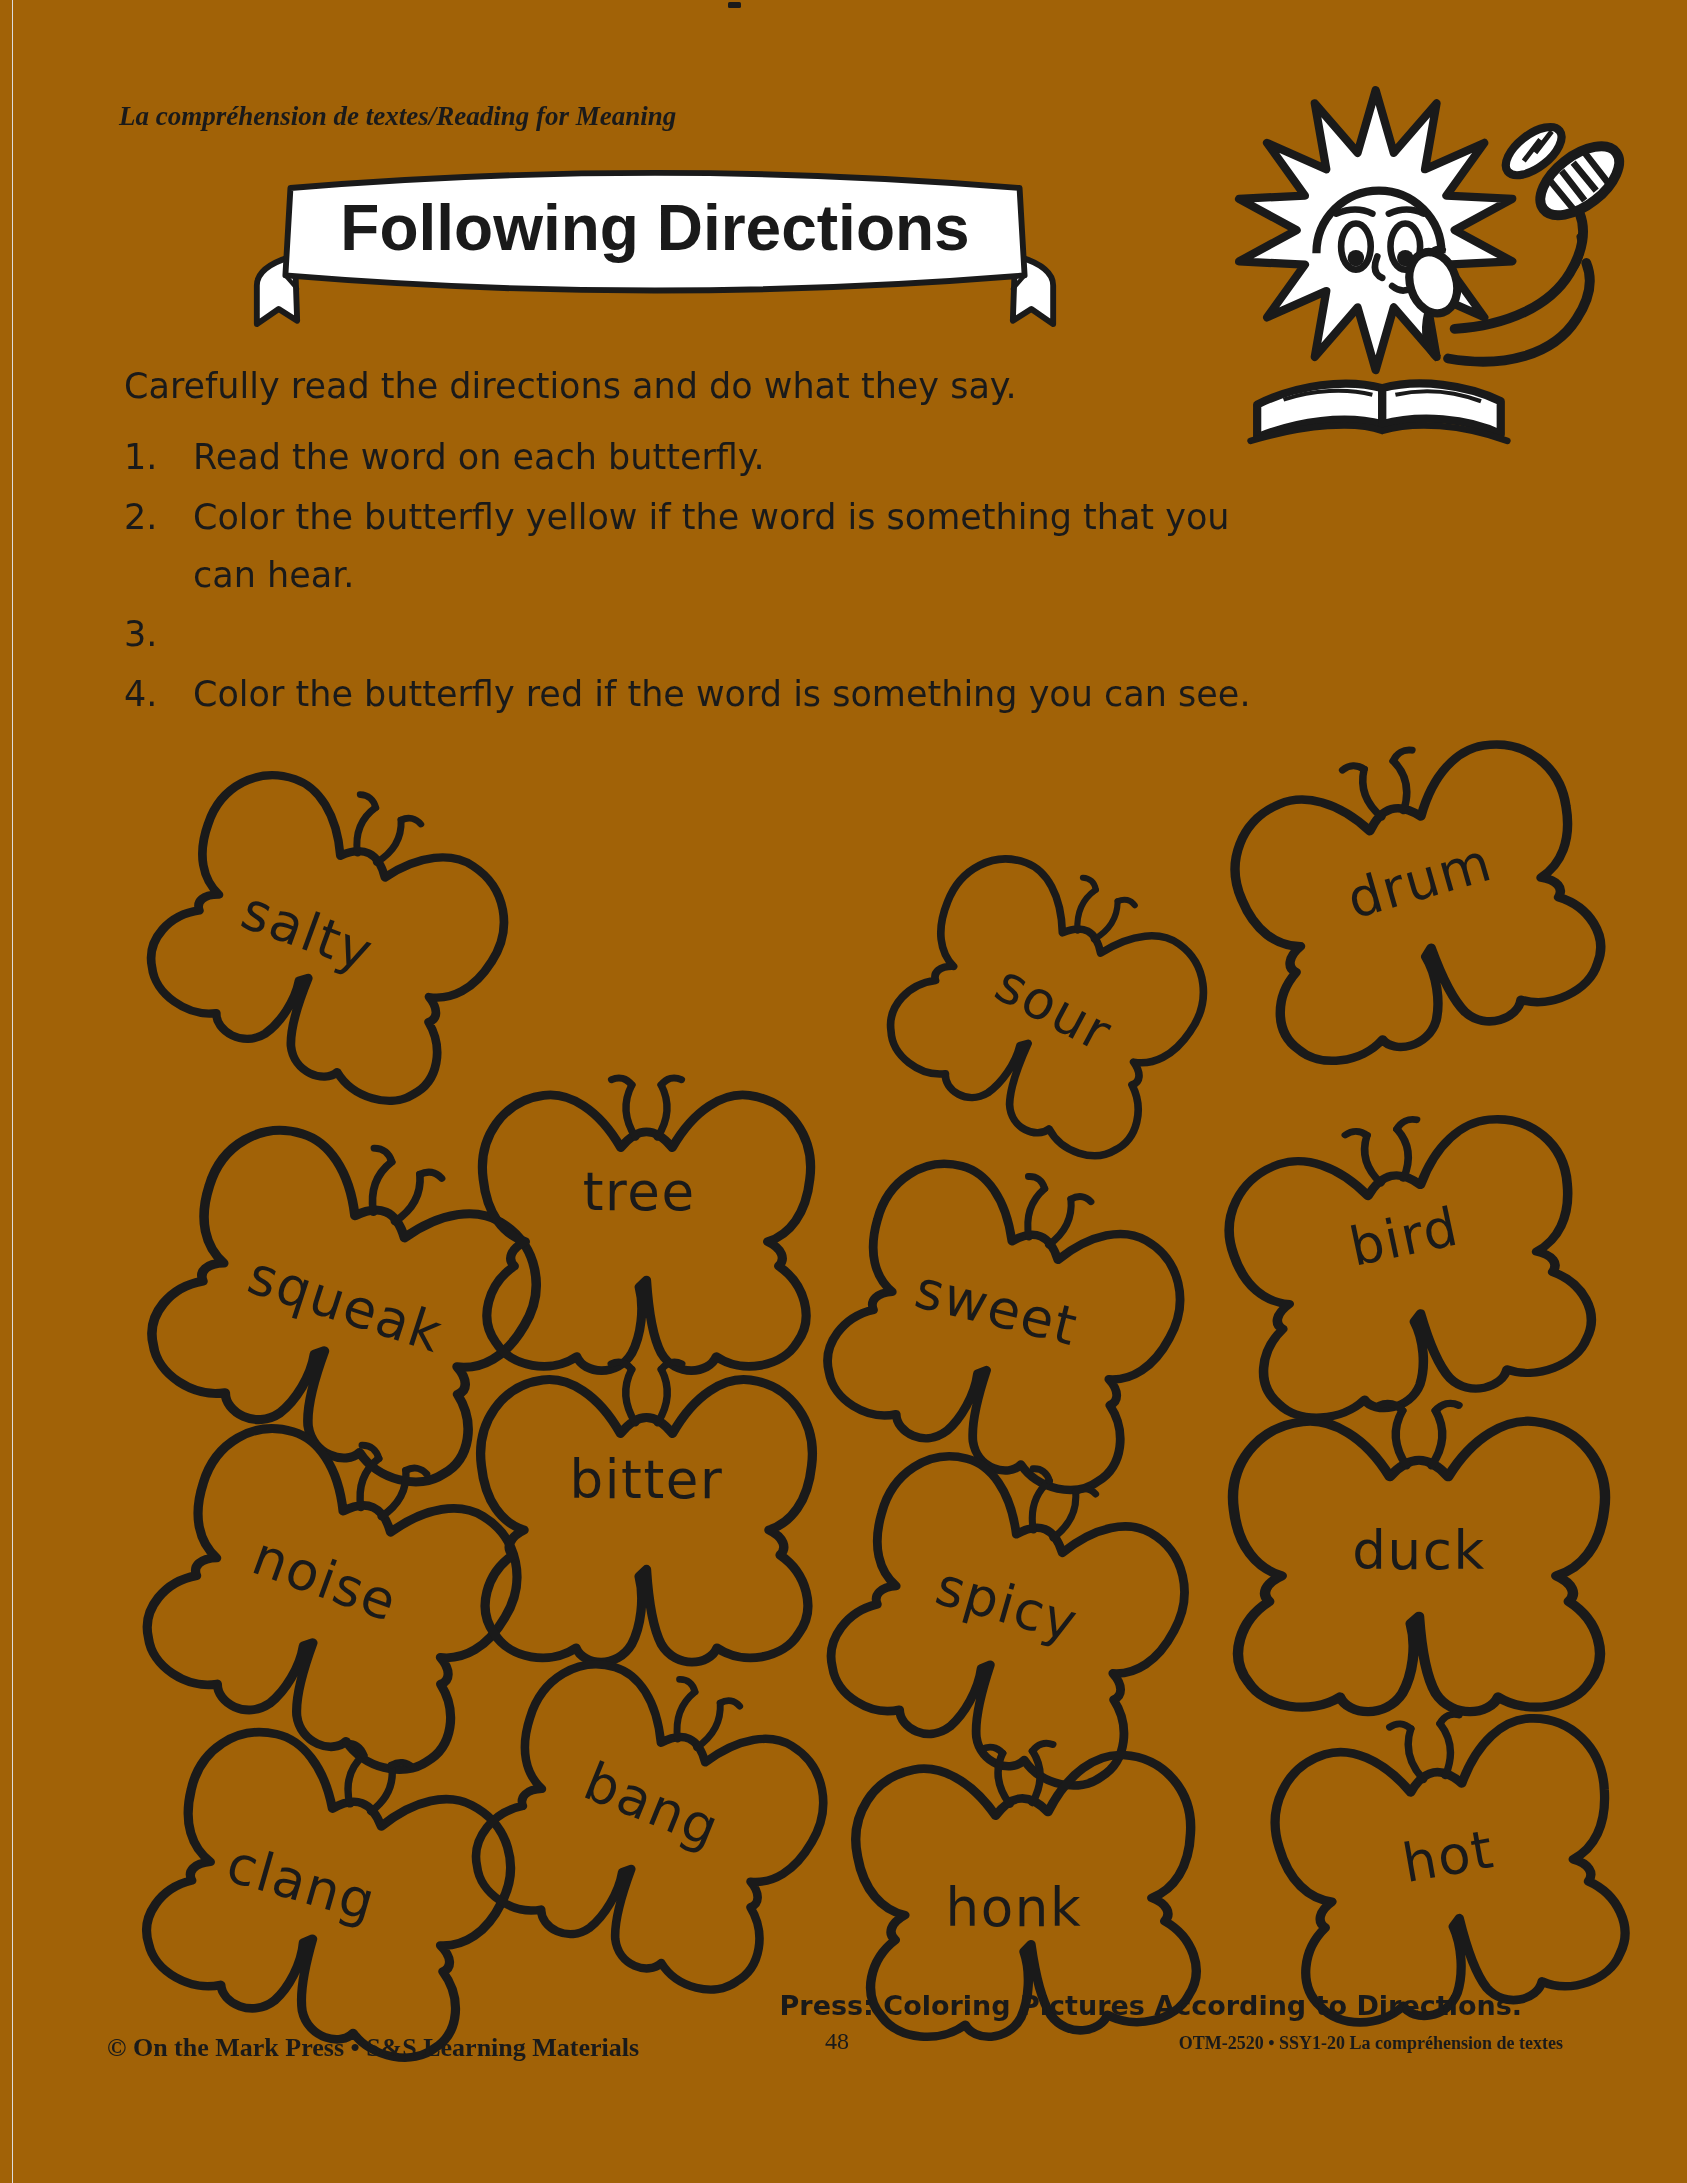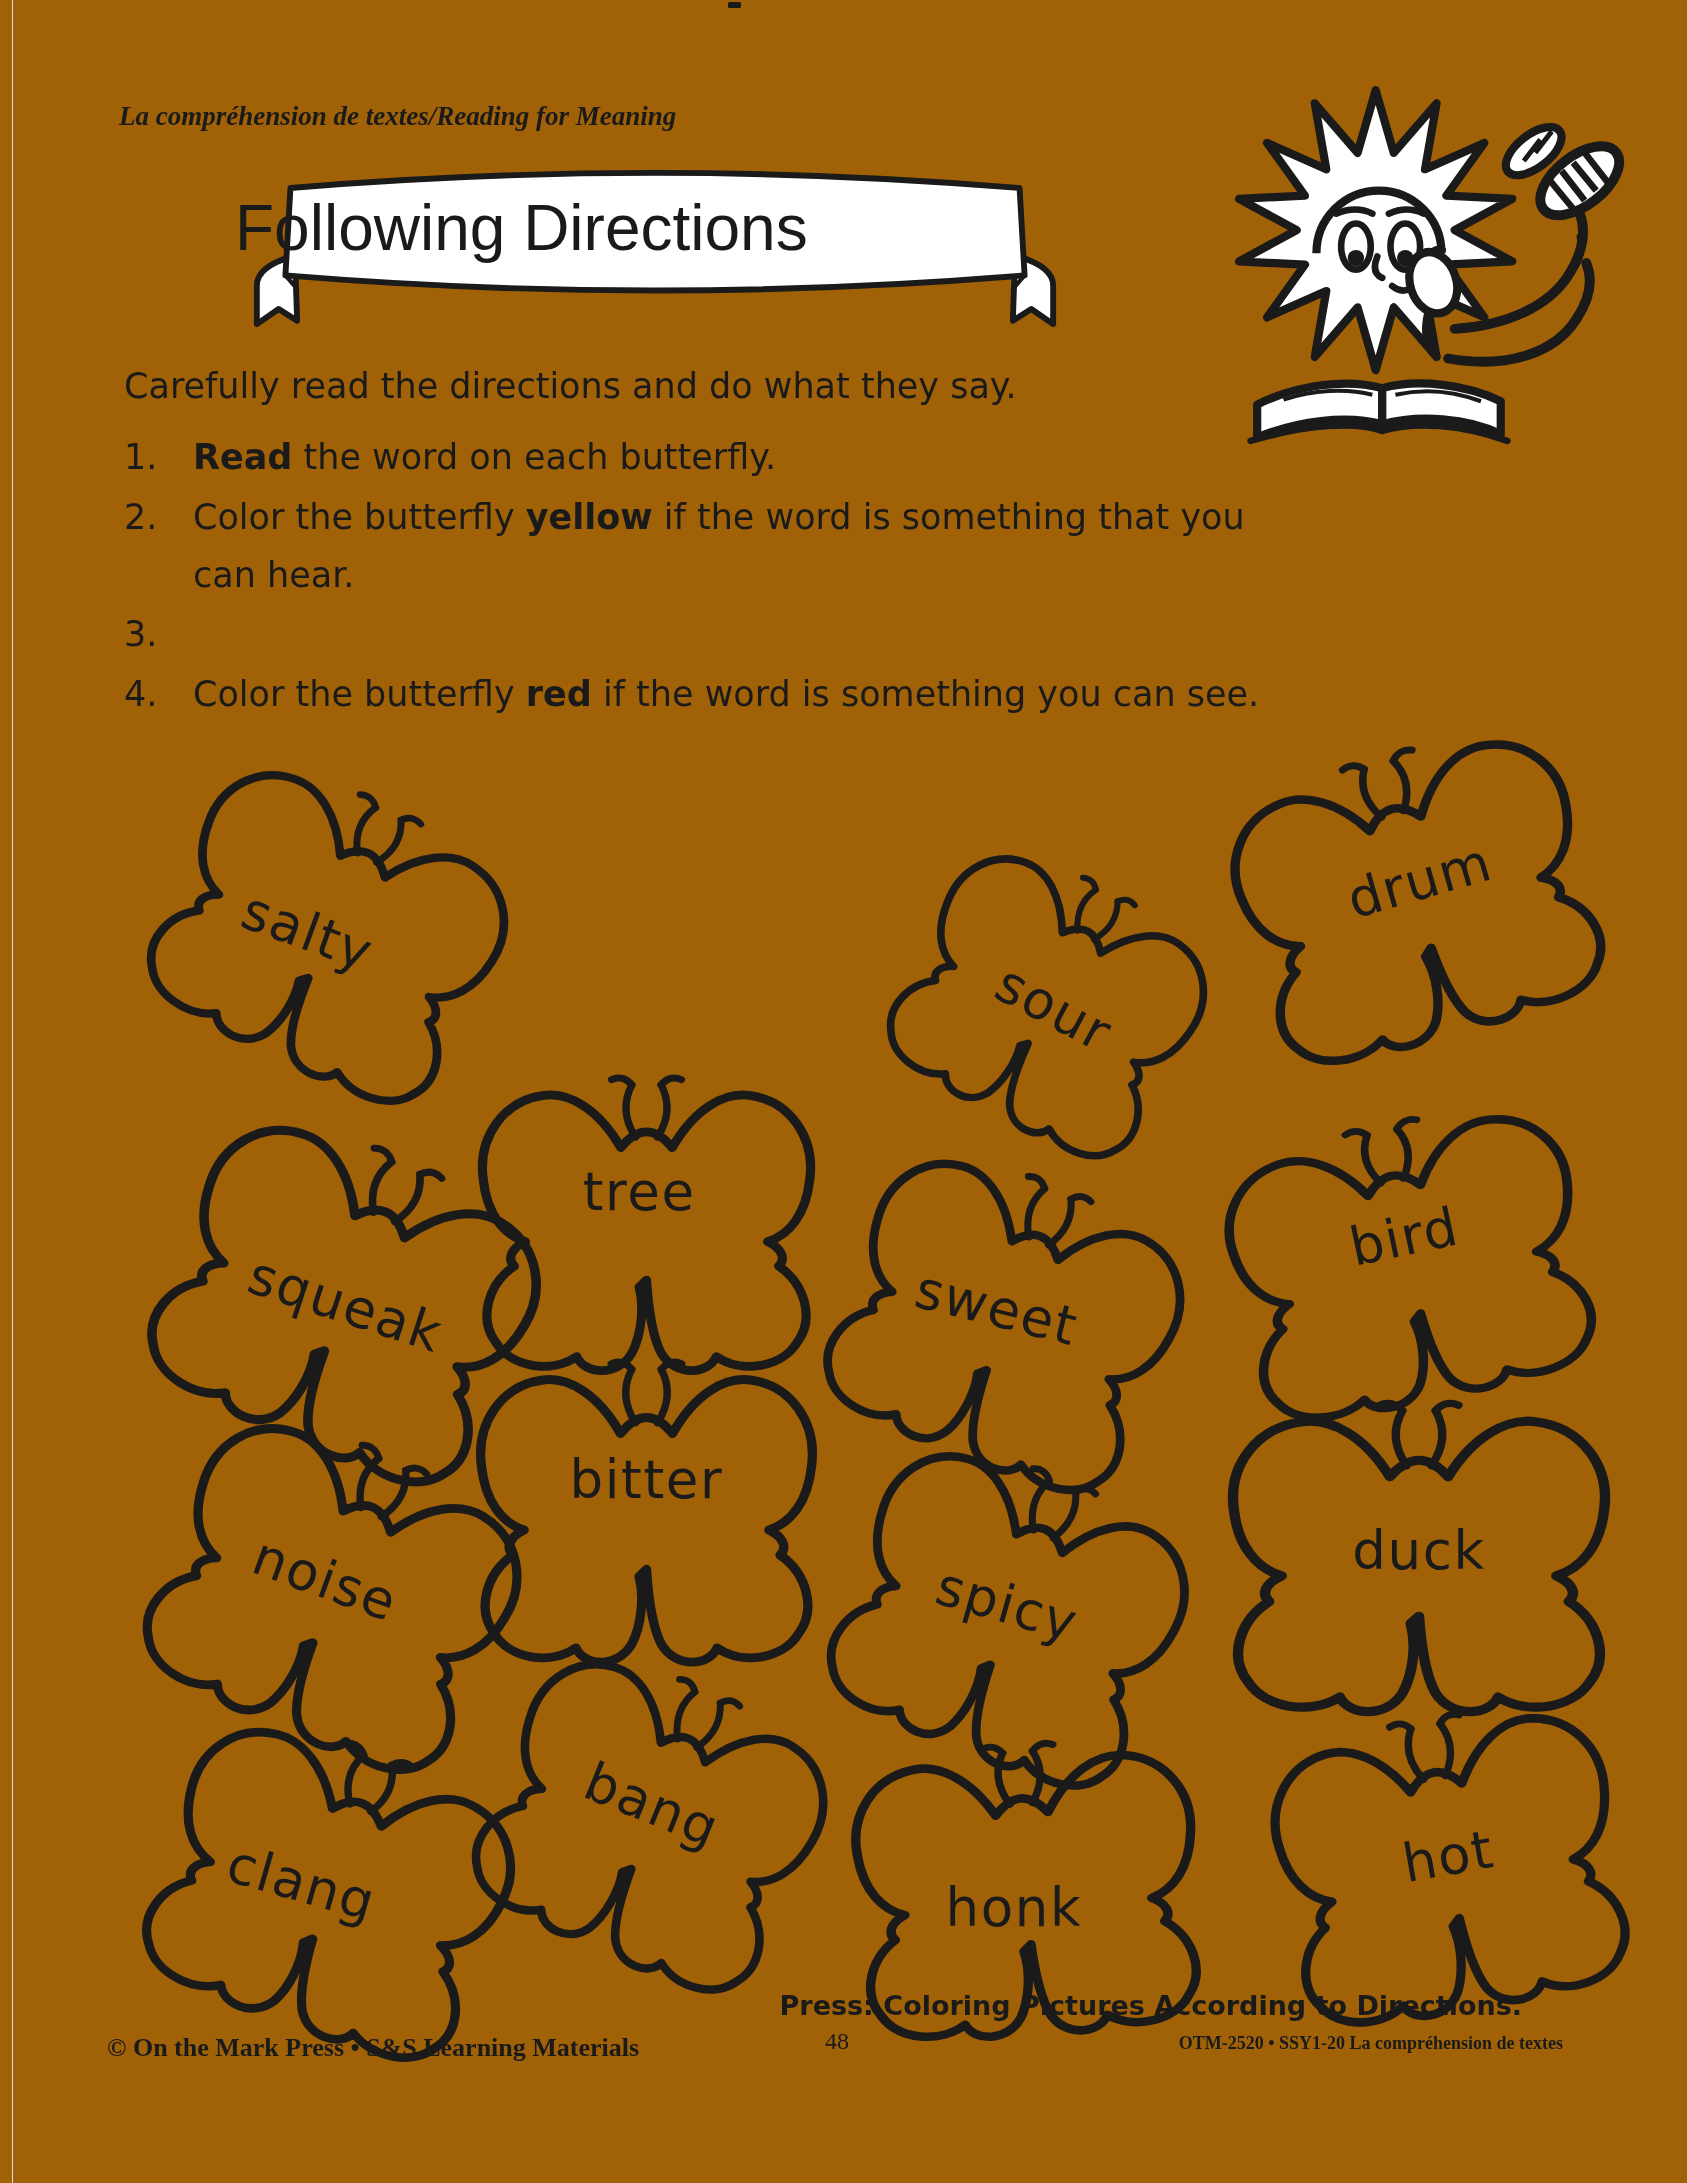--- a/index.html
+++ b/index.html
@@ -6,33 +6,33 @@
   .page{position:relative;width:1687px;height:2183px;background:#a16207;overflow:hidden;
         font-family:"DejaVu Sans",sans-serif;color:#1a1a1a;}
   .scan-edge{position:absolute;left:11.5px;top:0;width:1.6px;height:2183px;background:#dcdcdc;}
   .scan-mark{position:absolute;left:728px;top:1.6px;width:13px;height:6.6px;background:#1a1a1a;border-radius:1.6px;}
 
   .header-left{position:absolute;left:119px;top:101px;
       font-family:"Liberation Serif",serif;font-style:italic;font-weight:bold;font-size:27px;white-space:nowrap;}
 
   .banner{position:absolute;left:235px;top:147px;width:840px;height:198px;}
   .banner svg{width:100%;height:100%;display:block;overflow:visible;}
-  .banner-title{position:absolute;left:0;right:0;top:44px;text-align:left;
-      font-family:"Liberation Sans",sans-serif;font-weight:normal;font-size:64px;letter-spacing:0px;white-space:nowrap;}
+  .banner-title{position:absolute;left:0;right:0;top:44px;text-align:center;
+      font-family:"Liberation Sans",sans-serif;font-weight:bold;font-size:64px;letter-spacing:0px;white-space:nowrap;}
 
   .mascot{position:absolute;left:1211px;top:82px;width:461px;height:395px;}
   .mascot svg{width:100%;height:100%;display:block;overflow:visible;}
 
   .intro{position:absolute;left:124px;top:366px;font-size:35px;white-space:nowrap;}
 
   .directions{position:absolute;left:124px;top:428px;width:1335px;}
   .dir-item{display:flex;margin-bottom:1.6px;}
   .dir-num{flex:0 0 69px;font-size:35px;line-height:58px;}
   .dir-text{font-size:35px;line-height:58px;white-space:pre-line;}
-  .dir-text b{font-weight:bold;}
+  .dir-text b{font-weight:normal;}
 
   .field{position:absolute;left:0;top:0;width:1687px;height:2183px;}
   .butterfly{position:absolute;}
   .bfly-svg{position:absolute;left:0;top:0;width:100%;height:100%;display:block;overflow:visible;}
   .bword{position:absolute;font-size:53px;letter-spacing:1.6px;white-space:nowrap;color:#1a1a1a;}
 
   .skill{position:absolute;right:165px;top:1990px;font-size:27px;font-weight:600;white-space:nowrap;}
   .footer-left{position:absolute;left:107px;top:2033px;
       font-family:"Liberation Serif",serif;font-weight:bold;font-size:26px;white-space:nowrap;}
   .page-num{position:absolute;left:837px;top:2028px;transform:translateX(-50%);

